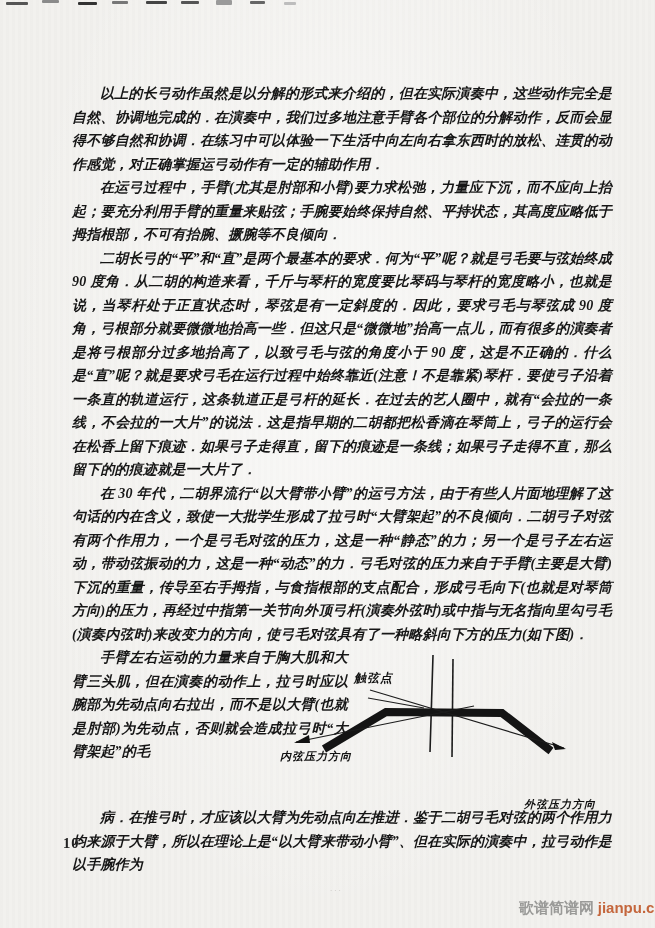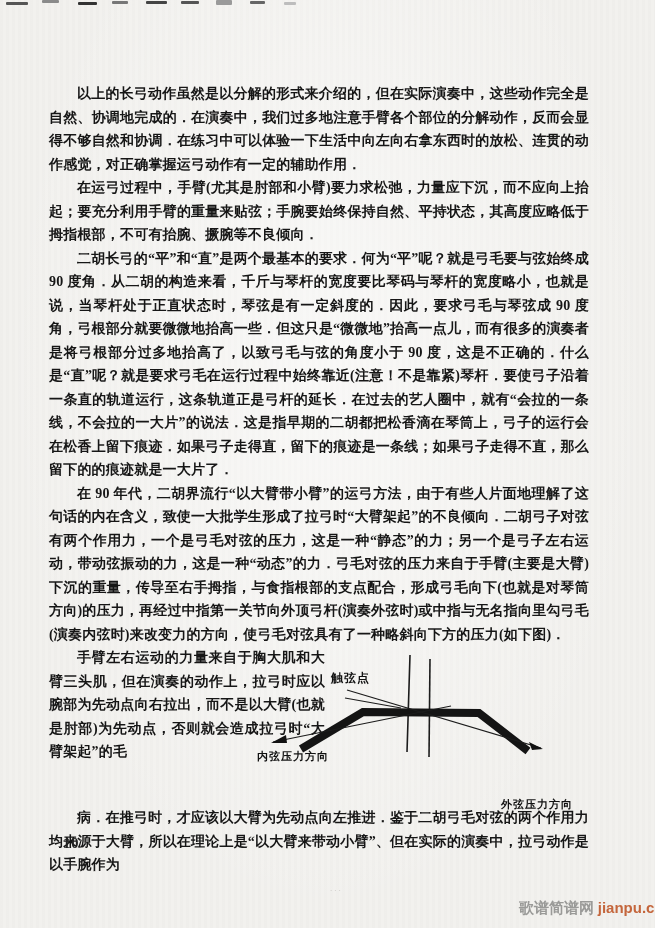--- a/index.html
+++ b/index.html
@@ -11,24 +11,25 @@
   .page{
     position:relative;width:655px;height:928px;overflow:hidden;
     background:
       radial-gradient(ellipse at 50% 40%, rgba(255,255,255,.55), rgba(0,0,0,0) 70%),
       repeating-linear-gradient(90deg, rgba(0,0,0,.012) 0 3px, rgba(255,255,255,.012) 3px 6px),
       #f2f1ee;
   }
   
   .artifact{position:absolute;height:3px;border-radius:1px;}
   .content{
-    position:absolute;left:49px;top:82px;width:540px;
+    position:absolute;left:72px;top:82px;width:540px;
     color:#161616;font-size:14px;line-height:23.5px;
     font-weight:600;letter-spacing:0.2px;
     text-align:justify;
+    font-style:italic;
   }
   .content p{margin:0;text-indent:2em;}
   .figure-row{position:relative;min-height:160px;}
   .side-col{width:276px;}
   .figure{
     position:absolute;left:192px;top:2px;width:358px;height:158px;
   }
   .figure svg{position:absolute;left:0;top:0;}
   .fig-label{
     position:absolute;font-size:11px;font-weight:700;color:#111;
@@ -61,21 +62,21 @@
   <div class="artifact" style="left:146px;top:1px;width:21px;background:#444;"></div>
   <div class="artifact" style="left:181px;top:1px;width:18px;background:#555;"></div>
   <div class="artifact" style="left:216px;top:0;width:16px;height:5px;background:#9a9a9a;"></div>
   <div class="artifact" style="left:250px;top:1px;width:15px;background:#666;"></div>
   <div class="artifact" style="left:284px;top:2px;width:12px;background:#bdbdbd;"></div>
 
   <div class="content">
     <p>以上的长弓动作虽然是以分解的形式来介绍的，但在实际演奏中，这些动作完全是自然、协调地完成的．在演奏中，我们过多地注意手臂各个部位的分解动作，反而会显得不够自然和协调．在练习中可以体验一下生活中向左向右拿东西时的放松、连贯的动作感觉，对正确掌握运弓动作有一定的辅助作用．</p>
     <p>在运弓过程中，手臂(尤其是肘部和小臂)要力求松弛，力量应下沉，而不应向上抬起；要充分利用手臂的重量来贴弦；手腕要始终保持自然、平持状态，其高度应略低于拇指根部，不可有抬腕、撅腕等不良倾向．</p>
     <p>二胡长弓的“平”和“直”是两个最基本的要求．何为“平”呢？就是弓毛要与弦始终成 90 度角．从二胡的构造来看，千斤与琴杆的宽度要比琴码与琴杆的宽度略小，也就是说，当琴杆处于正直状态时，琴弦是有一定斜度的．因此，要求弓毛与琴弦成 90 度角，弓根部分就要微微地抬高一些．但这只是“微微地”抬高一点儿，而有很多的演奏者是将弓根部分过多地抬高了，以致弓毛与弦的角度小于 90 度，这是不正确的．什么是“直”呢？就是要求弓毛在运行过程中始终靠近(注意！不是靠紧)琴杆．要使弓子沿着一条直的轨道运行，这条轨道正是弓杆的延长．在过去的艺人圈中，就有“会拉的一条线，不会拉的一大片”的说法．这是指早期的二胡都把松香滴在琴筒上，弓子的运行会在松香上留下痕迹．如果弓子走得直，留下的痕迹是一条线；如果弓子走得不直，那么留下的的痕迹就是一大片了．</p>
-    <p>在 90 年代，二胡界流行“以大臂带小臂”的运弓方法，由于有些人片面地理解了这句话的内在含义，致使一大批学生形成了拉弓时“大臂架起”的不良倾向．二胡弓子对弦有两个作用力，一个是弓毛对弦的压力，这是一种“静态”的力；另一个是弓子左右运动，带动弦振动的力，这是一种“动态”的力．弓毛对弦的压力来自于手臂(主要是大臂)下沉的重量，传导至右手拇指，与食指根部的支点配合，形成弓毛向下(也就是对琴筒方向)的压力，再经过中指第一关节向外顶弓杆(演奏外弦时)或中指与无名指向里勾弓毛(演奏内弦时)来改变力的方向，使弓毛对弦具有了一种略斜向下方的压力(如下图)．</p>
+    <p>在 30 年代，二胡界流行“以大臂带小臂”的运弓方法，由于有些人片面地理解了这句话的内在含义，致使一大批学生形成了拉弓时“大臂架起”的不良倾向．二胡弓子对弦有两个作用力，一个是弓毛对弦的压力，这是一种“静态”的力；另一个是弓子左右运动，带动弦振动的力，这是一种“动态”的力．弓毛对弦的压力来自于手臂(主要是大臂)下沉的重量，传导至右手拇指，与食指根部的支点配合，形成弓毛向下(也就是对琴筒方向)的压力，再经过中指第一关节向外顶弓杆(演奏外弦时)或中指与无名指向里勾弓毛(演奏内弦时)来改变力的方向，使弓毛对弦具有了一种略斜向下方的压力(如下图)．</p>
 
     <div class="figure-row">
       <p class="side-col">手臂左右运动的力量来自于胸大肌和大臂三头肌，但在演奏的动作上，拉弓时应以腕部为先动点向右拉出，而不是以大臂(也就是肘部)为先动点，否则就会造成拉弓时“大臂架起”的毛</p>
 
       <div class="figure">
         <svg width="358" height="158" viewBox="0 0 358 158">
 
           <line x1="169" y1="7" x2="166" y2="104" stroke="#1c1c1c" stroke-width="1.6"></line>
           <line x1="189" y1="11" x2="188" y2="109" stroke="#1c1c1c" stroke-width="1.6"></line>
 

